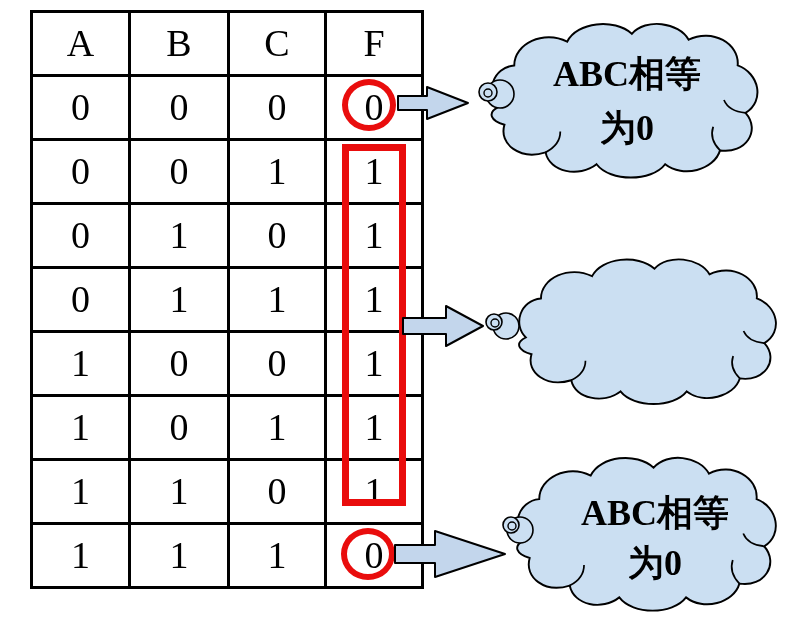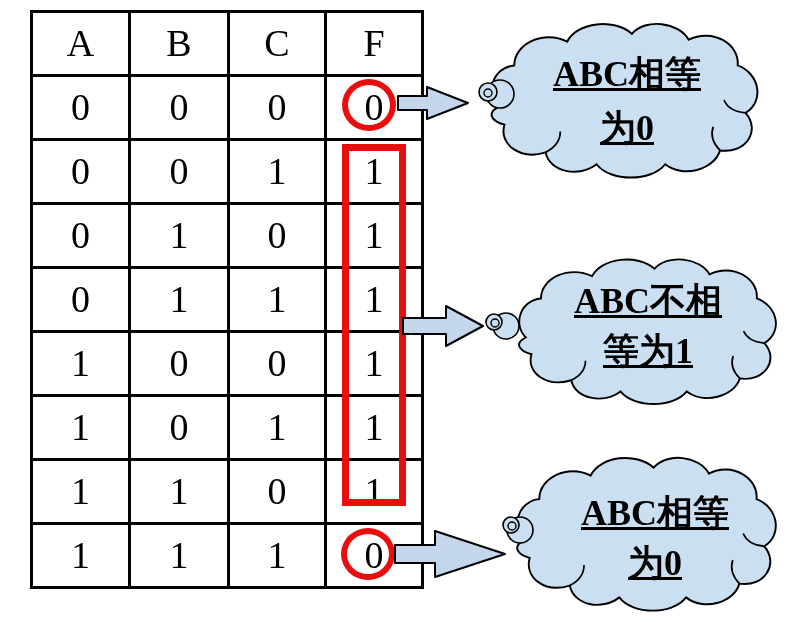--- a/index.html
+++ b/index.html
@@ -32,21 +32,20 @@
   .cloud-middle { left:505px; top:252px; width:284px; height:158px; }
   .cloud-bottom { left:503px; top:450px; width:286px; height:167px; }
 
   
   svg.overlay { position:absolute; left:0; top:0; width:789px; height:630px; }
 
   
   .callout-text {
     position:absolute; text-align:center; font-weight:bold; color:#000;
     font-size:36px;
-    text-decoration:underline;
   }
   .callout-text-top    { left:497px; top:47px;  width:260px; line-height:54px; }
   .callout-text-middle { left:518px; top:276px; width:260px; line-height:50px; }
   .callout-text-bottom { left:525px; top:488px; width:260px; line-height:50px; }
 </style>
 </head>
 <body>
 
 <div class="stage">
 
@@ -164,22 +163,18 @@
       <circle cx="520" cy="530" r="13" fill="#cbdff2" stroke="#000" stroke-width="1.6"></circle>
       <circle cx="511" cy="525" r="8" fill="#cbdff2" stroke="#000" stroke-width="1.6"></circle>
       <circle cx="512" cy="526" r="4" fill="#cbdff2" stroke="#000" stroke-width="1.4"></circle>
     </g>
   </svg>
 
   <div class="callout-text callout-text-top">
     <div>ABC相等</div>
     <div>为0</div>
   </div>
-  <div class="callout-text callout-text-middle">
-    <div>ABC不相</div>
-    <div>等为1</div>
-  </div>
   <div class="callout-text callout-text-bottom">
     <div>ABC相等</div>
     <div>为0</div>
   </div>
 
 </div>
 
 </body></html>

